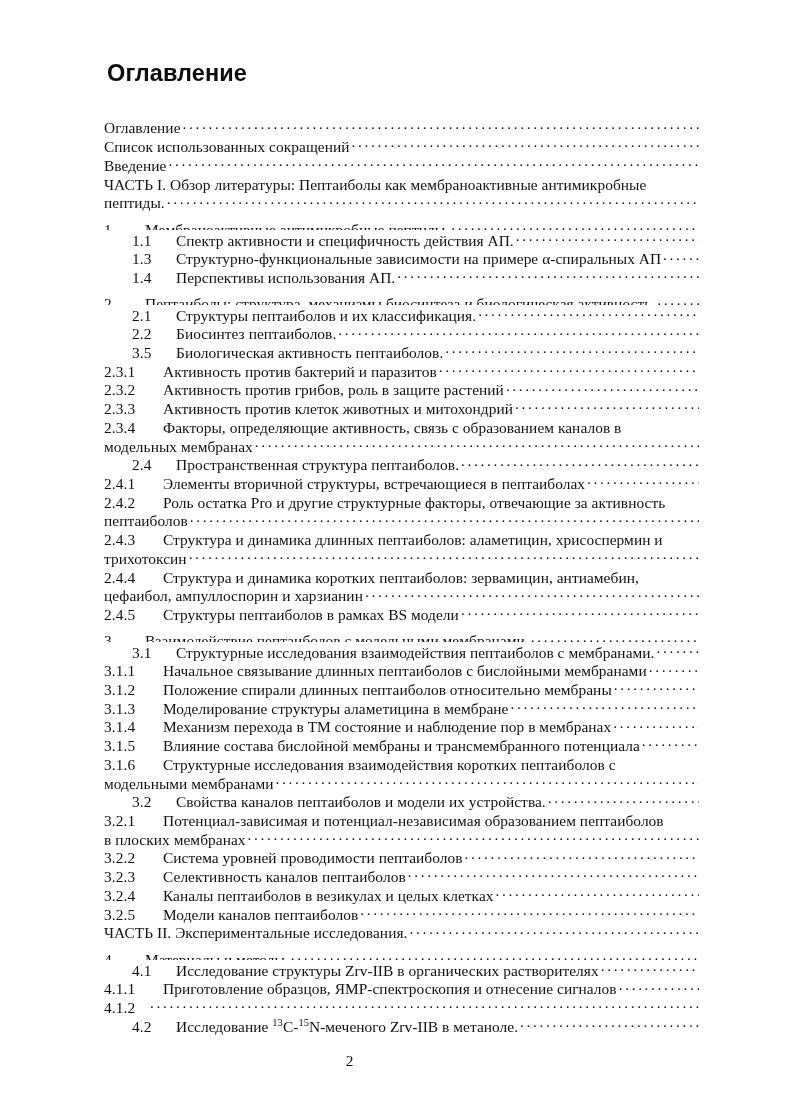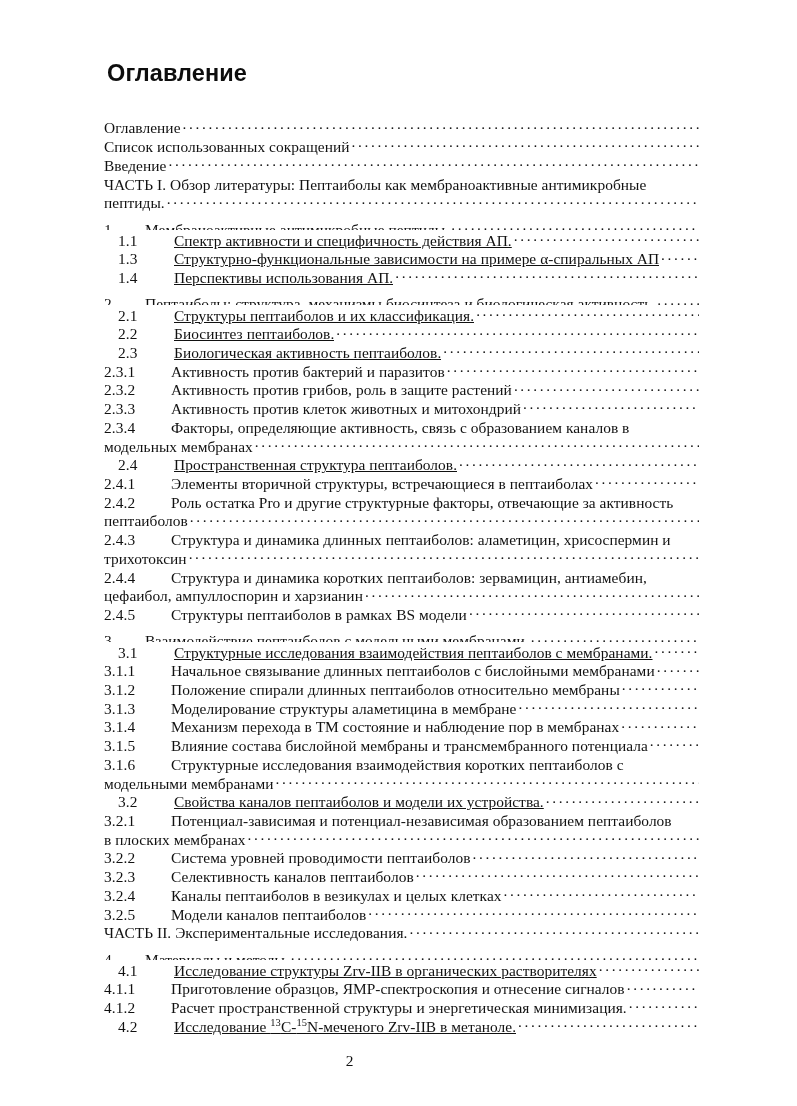--- a/index.html
+++ b/index.html
@@ -103,25 +103,25 @@
   }
   .pg.empty { visibility: hidden; }
 
   
   .lvl0 .num   { width: 0px; }
   .lvl0 .label { margin-left: 0px; }
 
   .lvl1 .num   { width: 41px; margin-left: 0px; }
   .lvl1 .label { margin-left: 0px; margin-top: 9px; }
 
-  .lvl2 .num   { width: 43px; margin-left: 14px; }
-  .lvl2 .label { margin-left: 13px; text-decoration: underline; }
+  .lvl2 .num   { width: 43px; margin-left: 28px; }
+  .lvl2 .label { margin-left: 1px; }
 
   .lvl3 .num   { width: 44px; }
-  .lvl3 .label { margin-left: 23px; }
+  .lvl3 .label { margin-left: 15px; }
 
   sup {
     font-size: 0.68em;
     vertical-align: super;
     line-height: 0;
   }
 
   
   .folio {
     position: absolute;
@@ -229,21 +229,21 @@
       <div class="toc-entry">
         <div class="line lvl2">
           <span class="num">2.2</span>
           <span class="label">Биосинтез пептаиболов.</span>
           <span class="leader"></span>
           <span class="pg">30</span>
         </div>
       </div>
       <div class="toc-entry">
         <div class="line lvl2">
-          <span class="num">2.3</span>
+          <span class="num">3.5</span>
           <span class="label">Биологическая активность пептаиболов.</span>
           <span class="leader"></span>
           <span class="pg">32</span>
         </div>
       </div>
       <div class="toc-entry">
         <div class="line lvl3">
           <span class="num">2.3.1</span>
           <span class="label">Активность против бактерий и паразитов</span>
           <span class="leader"></span>
@@ -492,21 +492,20 @@
         <div class="line lvl3">
           <span class="num">4.1.1</span>
           <span class="label">Приготовление образцов, ЯМР-спектроскопия и отнесение сигналов</span>
           <span class="leader"></span>
           <span class="pg">69</span>
         </div>
       </div>
       <div class="toc-entry">
         <div class="line lvl3">
           <span class="num">4.1.2</span>
-          <span class="label">Расчет пространственной структуры и энергетическая минимизация.</span>
           <span class="leader"></span>
           <span class="pg">70</span>
         </div>
       </div>
       <div class="toc-entry">
         <div class="line lvl2">
           <span class="num">4.2</span>
           <span class="label">Исследование <sup>13</sup>C-<sup>15</sup>N-меченого Zrv-IIB в метаноле.</span>
           <span class="leader"></span>
           <span class="pg">71</span>

